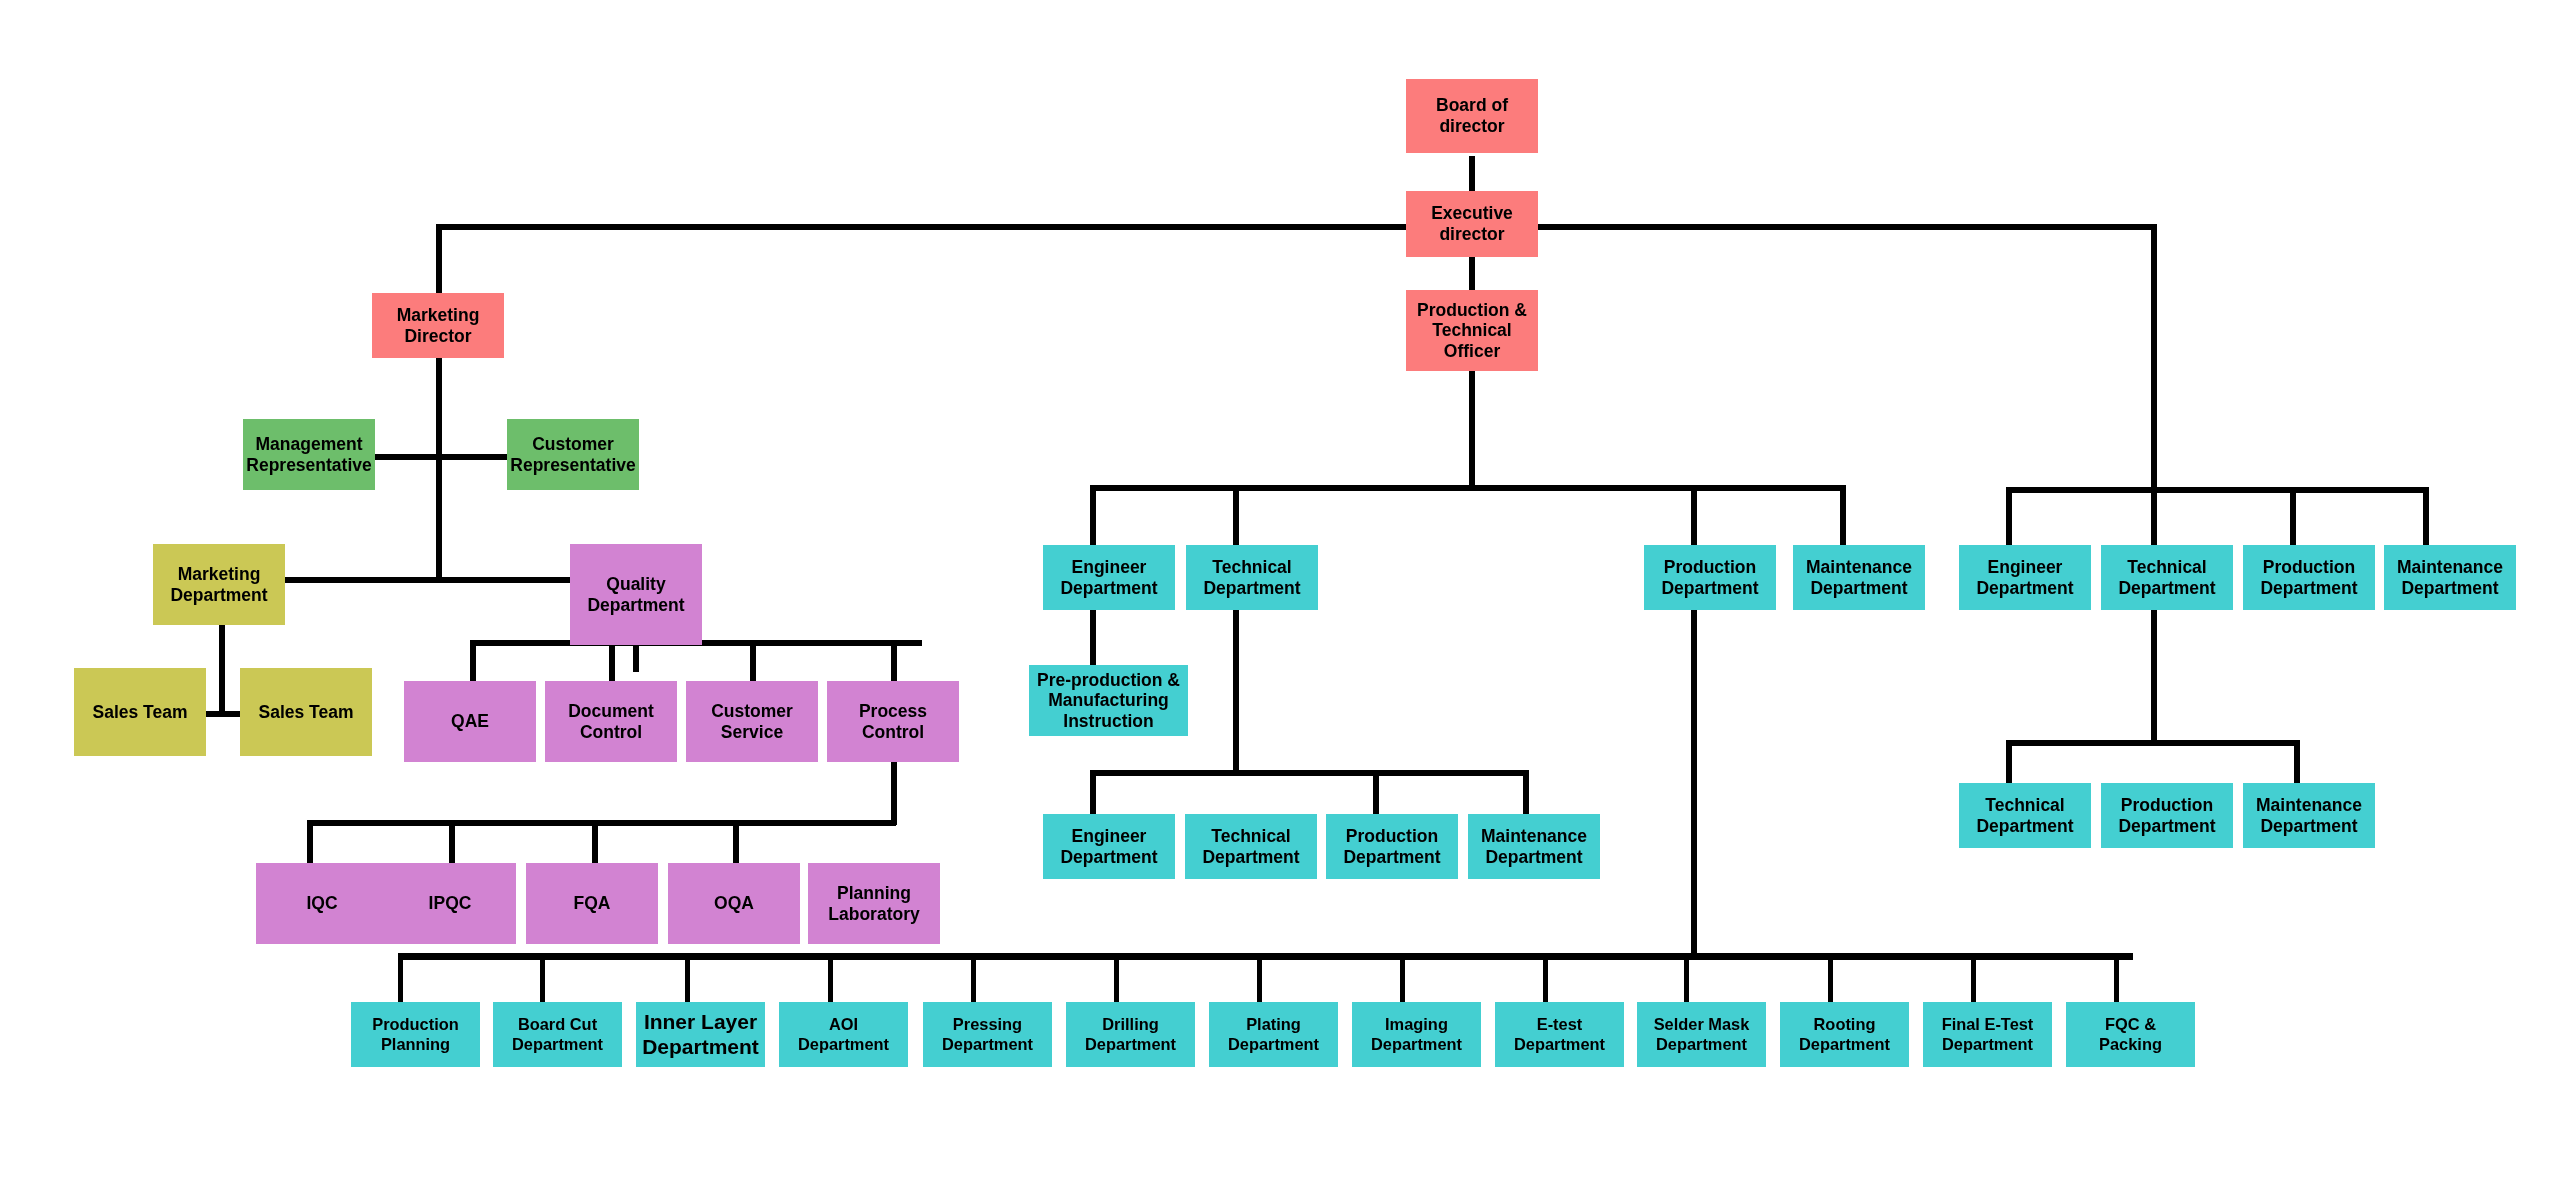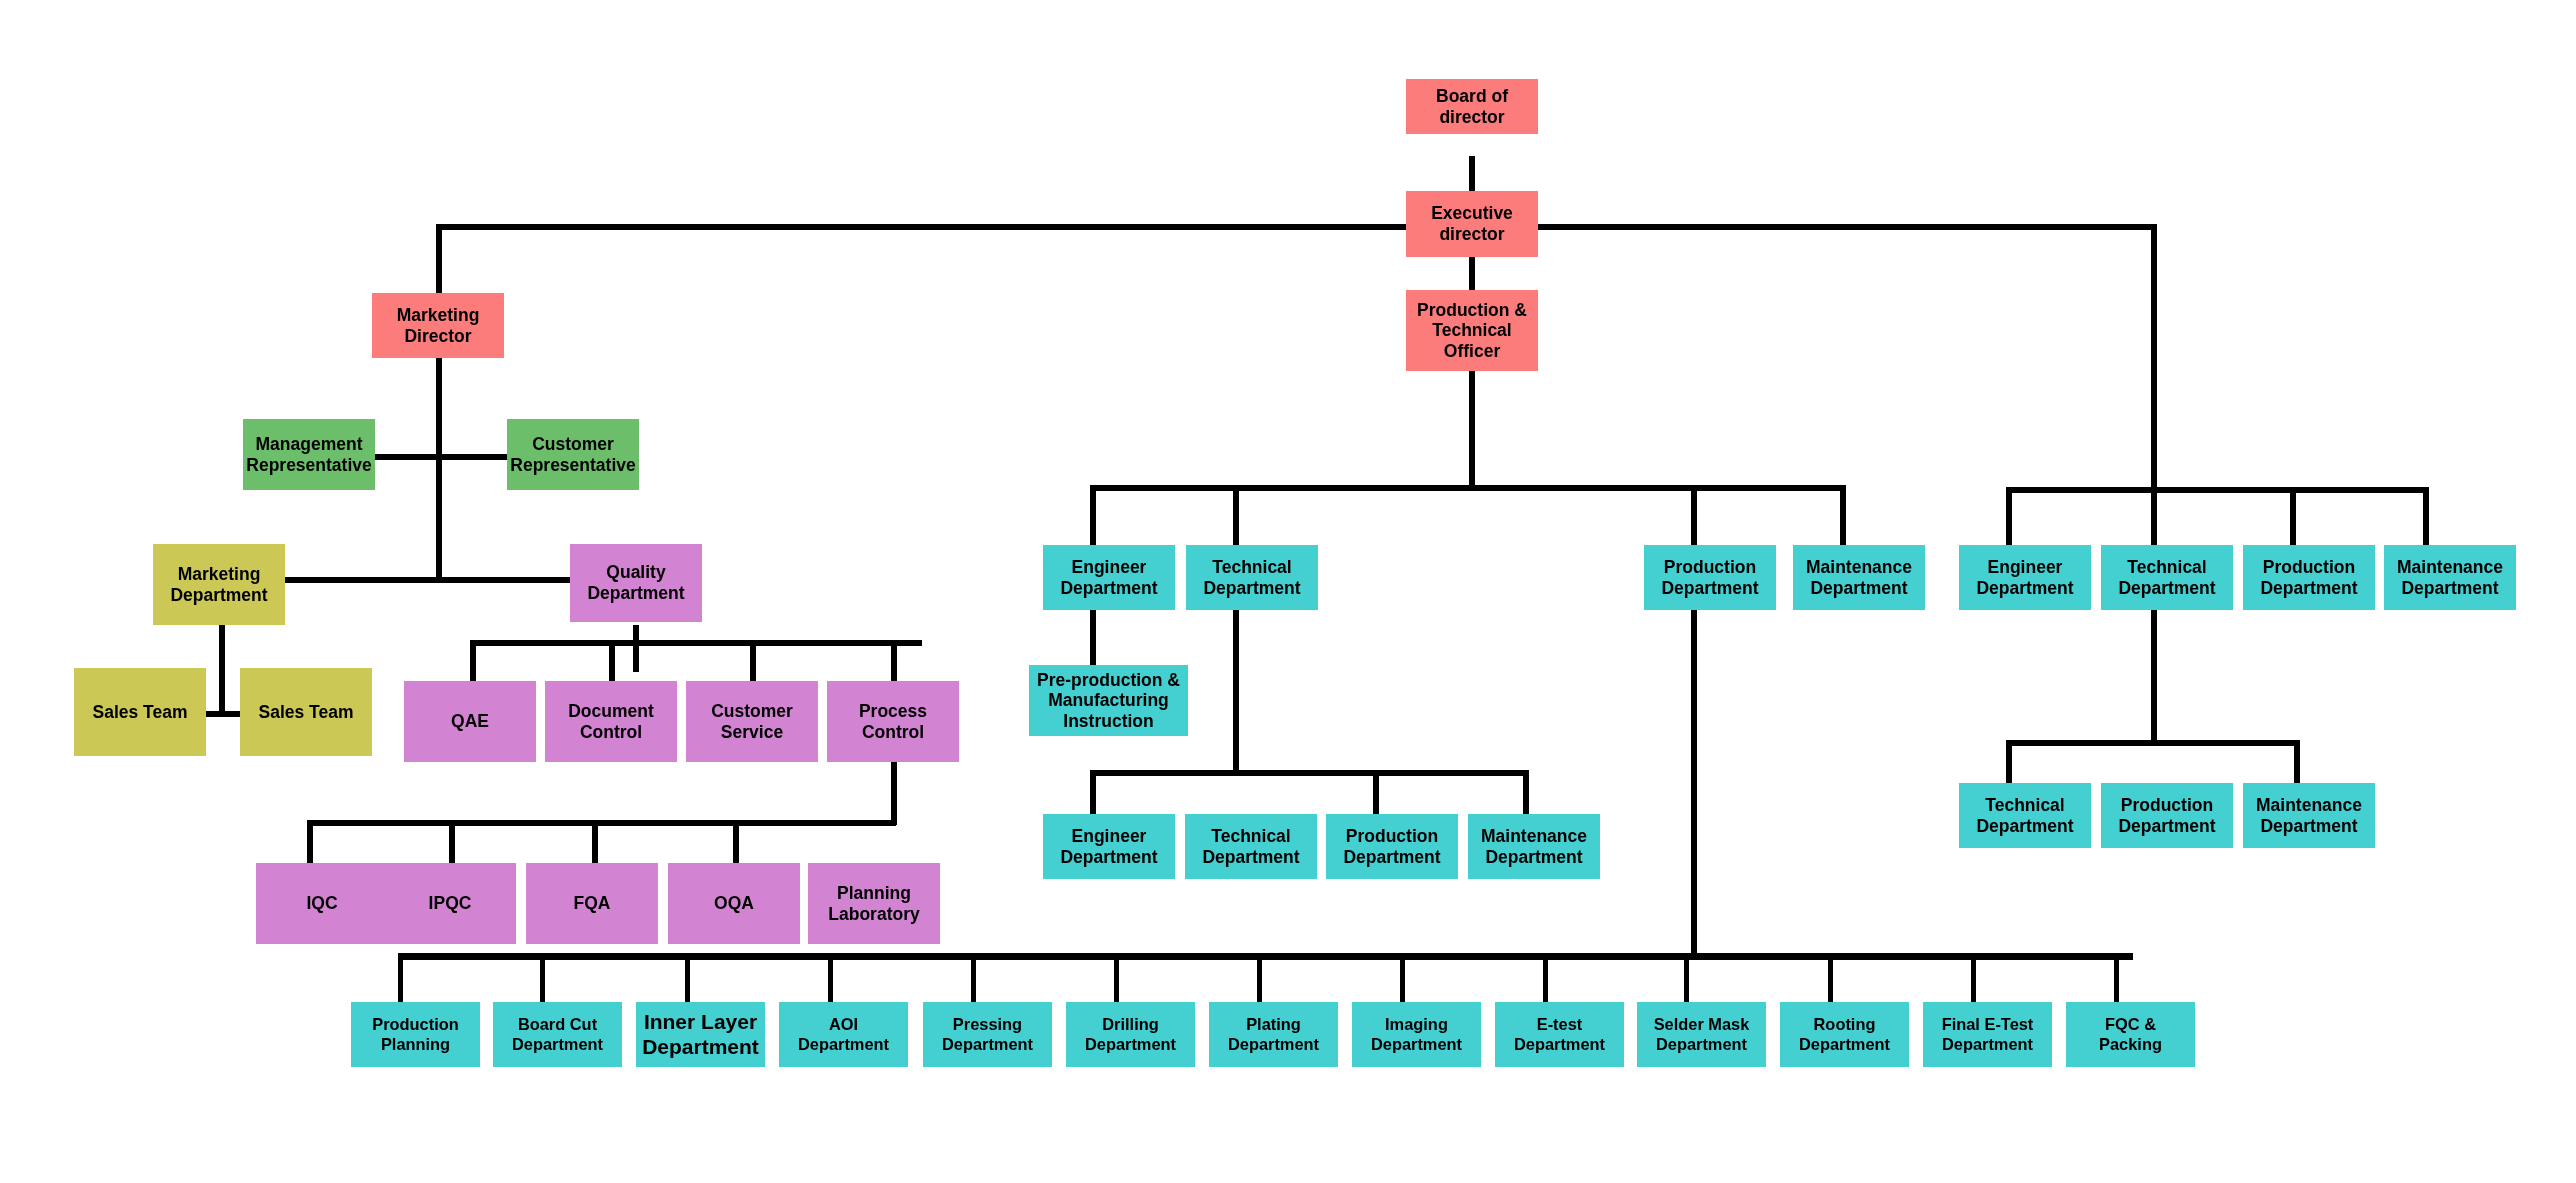--- a/index.html
+++ b/index.html
@@ -128,21 +128,21 @@
   <div class="conn" style="left:2006px; top:487px; width:5.5px; height:59px;"></div>
   <div class="conn" style="left:2151px; top:487px; width:5.5px; height:59px;"></div>
   <div class="conn" style="left:2290px; top:487px; width:5.5px; height:59px;"></div>
   <div class="conn" style="left:2423px; top:487px; width:5.5px; height:59px;"></div>
 
   <div class="conn" style="left:2151px; top:610px; width:5.5px; height:134px;"></div>
   <div class="conn" style="left:2006px; top:740px; width:293px; height:6px;"></div>
   <div class="conn" style="left:2006px; top:740px; width:5.5px; height:44px;"></div>
   <div class="conn" style="left:2294px; top:740px; width:5.5px; height:44px;"></div>
 
-  <div class="node c-red fs-md" style="left:1406px; top:79px; width:132px; height:55px;">
+  <div class="node c-red fs-md" style="left:1406px; top:79px; width:132px; height:74px;">
     <span class="lbl">Board of
 director</span>
   </div>
   <div class="node c-red fs-md" style="left:1406px; top:191px; width:132px; height:66px;">
     <span class="lbl">Executive
 director</span>
   </div>
   <div class="node c-red fs-md" style="left:1406px; top:290px; width:132px; height:81px;">
     <span class="lbl">Production &amp;
 Technical Officer</span>
@@ -158,21 +158,21 @@
   </div>
   <div class="node c-green fs-md" style="left:507px; top:419px; width:132px; height:71px;">
     <span class="lbl">Customer
 Representative</span>
   </div>
 
   <div class="node c-olive fs-md" style="left:153px; top:544px; width:132px; height:81px;">
     <span class="lbl">Marketing
 Department</span>
   </div>
-  <div class="node c-purple fs-md" style="left:570px; top:544px; width:132px; height:78px;">
+  <div class="node c-purple fs-md" style="left:570px; top:544px; width:132px; height:101px;">
     <span class="lbl">Quality
 Department</span>
   </div>
 
   <div class="node c-olive fs-md" style="left:74px; top:668px; width:132px; height:88px;">
     <span class="lbl">Sales Team</span>
   </div>
   <div class="node c-olive fs-md" style="left:240px; top:668px; width:132px; height:88px;">
     <span class="lbl">Sales Team</span>
   </div>

